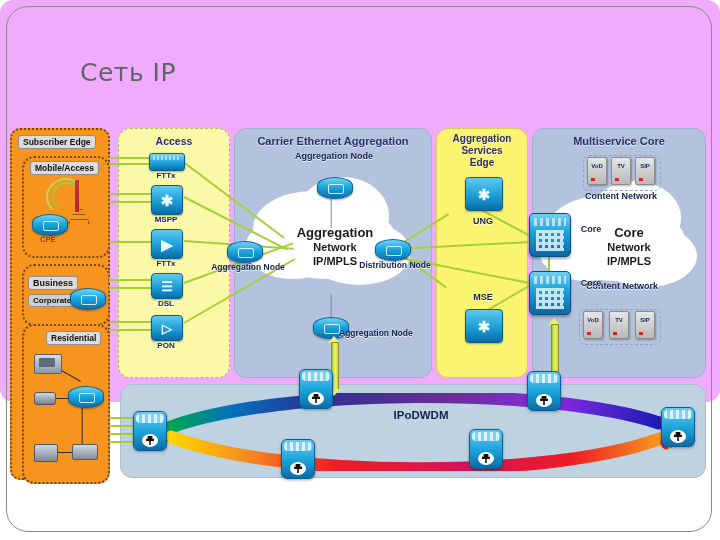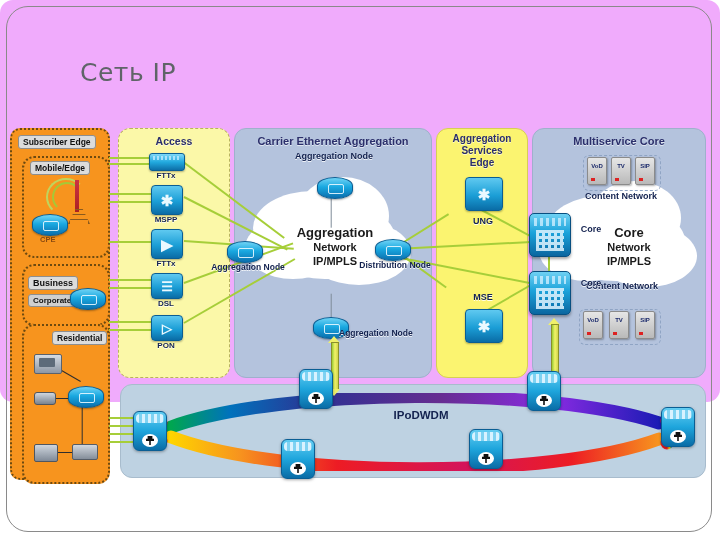--- a/index.html
+++ b/index.html
@@ -155,41 +155,41 @@
   <div id="slide-frame"></div>
 
   <div id="title">Сеть IP</div>
 
   <div id="diagram">
 
     <div class="panel" id="col-subscriber">
       <div class="sub-label" style="left:6px;top:5px;">Subscriber Edge</div>
 
       <div class="sub-box" id="sb-mobile">
-        <div class="sub-label" style="left:6px;top:3px;">Mobile/Edge</div>
+        <div class="sub-label" style="left:6px;top:3px;">Mobile/Access</div>
         <div class="icon tower" style="left:44px;top:22px;">
           <div class="mast"></div>
             <div class="legs"></div>
         </div>
         <div class="wave" style="left:28px;top:24px;width:26px;height:26px;
              border-color:#9ccf3a;border-right-color:transparent;border-bottom-color:transparent;"></div>
         <div class="wave" style="left:22px;top:20px;width:36px;height:34px;
              border-color:#b9dd63;border-right-color:transparent;border-bottom-color:transparent;"></div>
         <div class="icon router" style="left:8px;top:56px;"></div>
         <div class="sub-label plain" style="left:12px;top:76px;font-size:7.5px;color:#8a4a10;">CPE</div>
       </div>
 
       <div class="sub-box" id="sb-business">
         <div class="sub-label" style="left:4px;top:10px;font-size:9px;">Business</div>
         <div class="sub-label" style="left:4px;top:28px;font-size:8px;background:#cfcfcf;">Corporate</div>
         <div class="icon router" style="left:46px;top:22px;"></div>
       </div>
 
       <div class="sub-box" id="sb-resid">
-        <div class="sub-label" style="left:28px;top:5px;text-align:right;">Residential</div>
+        <div class="sub-label" style="left:22px;top:5px;text-align:right;">Residential</div>
         <div class="icon pc" style="left:10px;top:28px;"></div>
         <div class="icon phone" style="left:10px;top:66px;"></div>
         <div class="icon router" style="left:44px;top:60px;"></div>
         <div class="icon tv" style="left:10px;top:118px;"></div>
         <div class="icon camera" style="left:48px;top:118px;"></div>
         <div class="link dark" style="left:34px;top:42px;width:26px;transform:rotate(30deg);"></div>
         <div class="link dark" style="left:30px;top:72px;width:18px;"></div>
         <div class="link dark" style="left:58px;top:78px;width:44px;transform:rotate(90deg);"></div>
         <div class="link dark" style="left:34px;top:126px;width:18px;"></div>
       </div>

